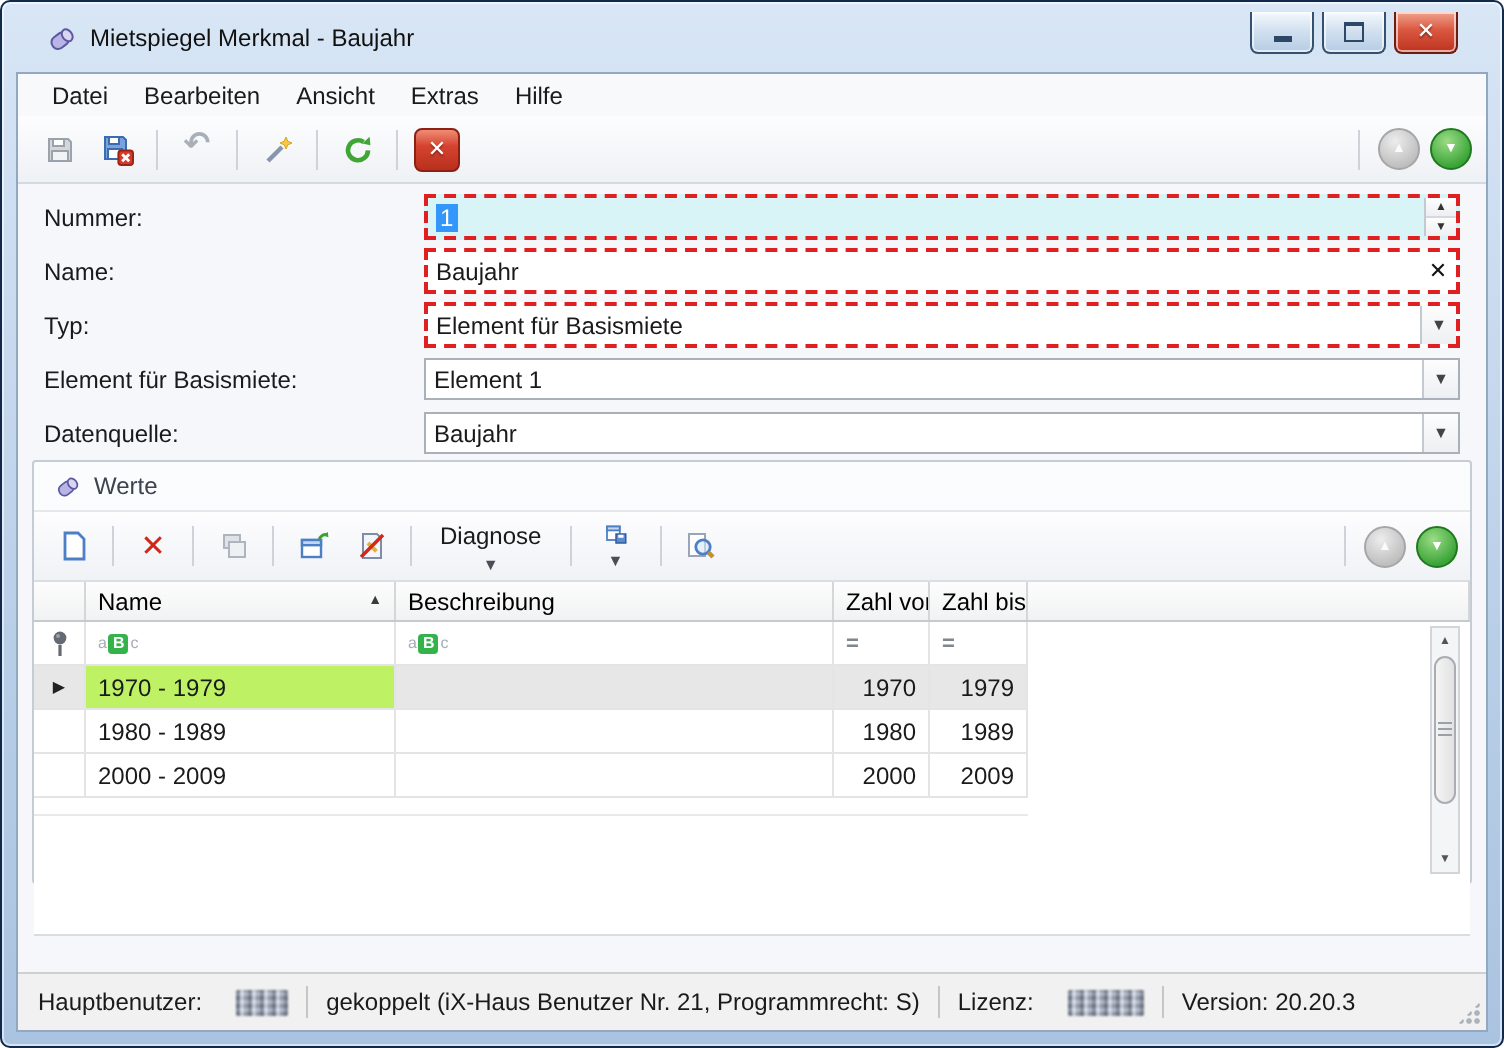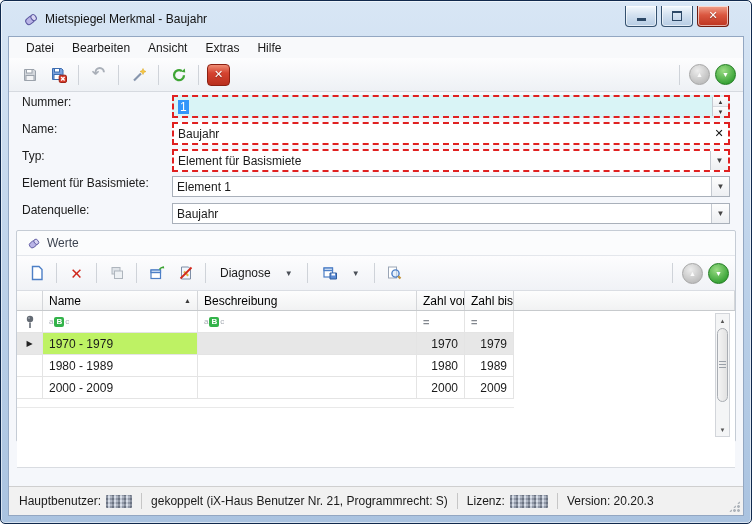--- a/index.html
+++ b/index.html
@@ -32,21 +32,21 @@
   .tb-right{margin-left:auto;display:flex;align-items:center;gap:5px;}
   .circ{width:19px;height:19px;border-radius:50%;display:flex;align-items:center;justify-content:center;font-size:7px;line-height:1;}
   .circ.gray{background:radial-gradient(circle at 40% 30%,#ededed,#bdbdbd 75%);border:1px solid #a6a6a6;color:#fbfbfb;}
   .circ.green{background:radial-gradient(circle at 40% 30%,#9bdc85,#37a235 75%);border:1px solid #1f7a1f;color:#fff;}
   .exit-btn{width:21px;height:20px;border-radius:4px;border:1px solid #8c2012;color:#fff;font-weight:700;font-size:11px;
     background:linear-gradient(#ef8d75,#d54330 40%,#b92f1d);display:flex;align-items:center;justify-content:center;
     text-shadow:0 1px 1px rgba(0,0,0,.35);}
   .undo-glyph{font-size:16px;font-weight:700;color:#a9afb8;line-height:1;margin-top:-3px;}
   
   .form-area{padding:3px 13px 0 13px;flex:0 0 auto;}
-  .form-row{display:flex;align-items:flex-start;height:27px;}
+  .form-row{display:flex;align-items:center;height:27px;gap:40px;}
   .form-label{width:150px;flex:0 0 auto;}
   .ctrl{flex:1;height:21px;background:#fff;border:1px solid #a9b0ba;display:flex;align-items:center;
     padding-left:4px;box-sizing:border-box;position:relative;}
   .ctrl.invalid{border:2px dashed #e02020;height:23px;}
   .ctrl.cyan{background:#d9f4f6;}
   .sel{background:#3296fa;color:#fff;padding:0 2px;}
   .dd{margin-left:auto;width:17px;align-self:stretch;background:linear-gradient(#fdfdfd,#edeff2);
     border-left:1px solid #c4c9d0;display:flex;align-items:center;justify-content:center;font-size:8px;color:#444;}
   .clearx{margin-left:auto;width:18px;align-self:stretch;display:flex;align-items:center;justify-content:center;
     font-weight:700;font-size:11px;color:#111;}
@@ -54,21 +54,21 @@
   .spin span{flex:1;display:flex;align-items:center;justify-content:center;font-size:6px;color:#333;
     background:linear-gradient(#fdfdfd,#edeff2);}
   .spin span:first-child{border-bottom:1px solid #d5d9de;}
   
   .group{margin:0 7px;height:212px;background:#fbfcfd;border:1px solid #c5ccd5;border-radius:2px;flex:0 0 auto;
     display:flex;flex-direction:column;box-sizing:border-box;}
   .group-header{height:24px;display:flex;align-items:center;gap:6px;padding-left:10px;color:#3c4350;
     border-bottom:1px solid #e4e7ec;flex:0 0 auto;}
   .gtoolbar{height:34px;background:linear-gradient(#fdfdfe,#f0f2f6);border-bottom:1px solid #dadde3;
     display:flex;align-items:center;padding:0 6px;gap:2px;flex:0 0 auto;}
-  .txtbtn{display:flex;align-items:center;gap:14px;height:24px;padding:0 8px;border-radius:3px;}
+  .txtbtn{display:flex;align-items:center;gap:3px;height:24px;padding:0 8px;border-radius:3px;flex-direction:column;}
   .caret{font-size:8px;color:#4a4f57;}
   
   .grid{height:176px;background:#fff;border-bottom:1px solid #d9dce1;position:relative;flex:0 0 auto;overflow:hidden;}
   .grow{display:flex;height:22px;border-bottom:1px solid #e4e4e4;width:497px;box-sizing:border-box;background:#fff;}
   .ghead{width:auto;height:20px;border-bottom:1px solid #c7cacd;background:linear-gradient(#fdfdfd,#f1f2f3);}
   .gc{border-right:1px solid #e4e4e4;display:flex;align-items:center;padding:0 6px;box-sizing:border-box;overflow:hidden;white-space:nowrap;}
   .ghead .gc{border-right:1px solid #d4d6d9;background:transparent;color:#000;}
   .col-ind{width:26px;flex:0 0 auto;justify-content:center;padding:0;}
   .col-name{width:155px;flex:0 0 auto;}
   .col-beschr{width:219px;flex:0 0 auto;}
@@ -91,21 +91,21 @@
   .sbtn{height:13px;display:flex;align-items:center;justify-content:center;font-size:6px;color:#555;}
   .sthumb{margin:1px;height:72px;background:linear-gradient(90deg,#f4f4f4,#e2e2e2);border:1px solid #a9adb3;border-radius:6px;
     display:flex;align-items:center;justify-content:center;}
   .sgrip{width:7px;height:8px;background:repeating-linear-gradient(#9aa0a8 0 1px,transparent 1px 3px);}
   .strack{flex:1;}
   
   .spacer{flex:1;}
   .statusbar{height:28px;background:#f1f1f1;border-top:1px solid #cfcfcf;display:flex;align-items:center;
     padding:0 10px;gap:9px;flex:0 0 auto;position:relative;}
   .ssep{width:1px;height:16px;background:#c6c6c6;flex:0 0 auto;}
-  .sgroup{display:flex;align-items:center;gap:5px;white-space:nowrap;text-align:right;}
+  .sgroup{display:flex;align-items:center;gap:17px;white-space:nowrap;text-align:right;}
   .redacted{display:inline-block;height:13px;border-radius:1px;filter:blur(.5px);
     background-image:repeating-linear-gradient(90deg,rgba(60,70,90,.55) 0 2px,rgba(205,213,226,.65) 2px 4px,rgba(120,130,150,.5) 4px 6px),
       repeating-linear-gradient(0deg,rgba(90,100,120,.5) 0 2px,rgba(232,237,246,.65) 2px 4px);}
   .grip{position:absolute;right:3px;bottom:3px;width:11px;height:11px;
     background-image:radial-gradient(circle at 1.5px 1.5px,#adb3ba 1.2px,transparent 1.6px);background-size:4px 4px;
     clip-path:polygon(100% 0,100% 100%,0 100%);}
   svg{display:block;}
 </style>
 </head>
 <body>

